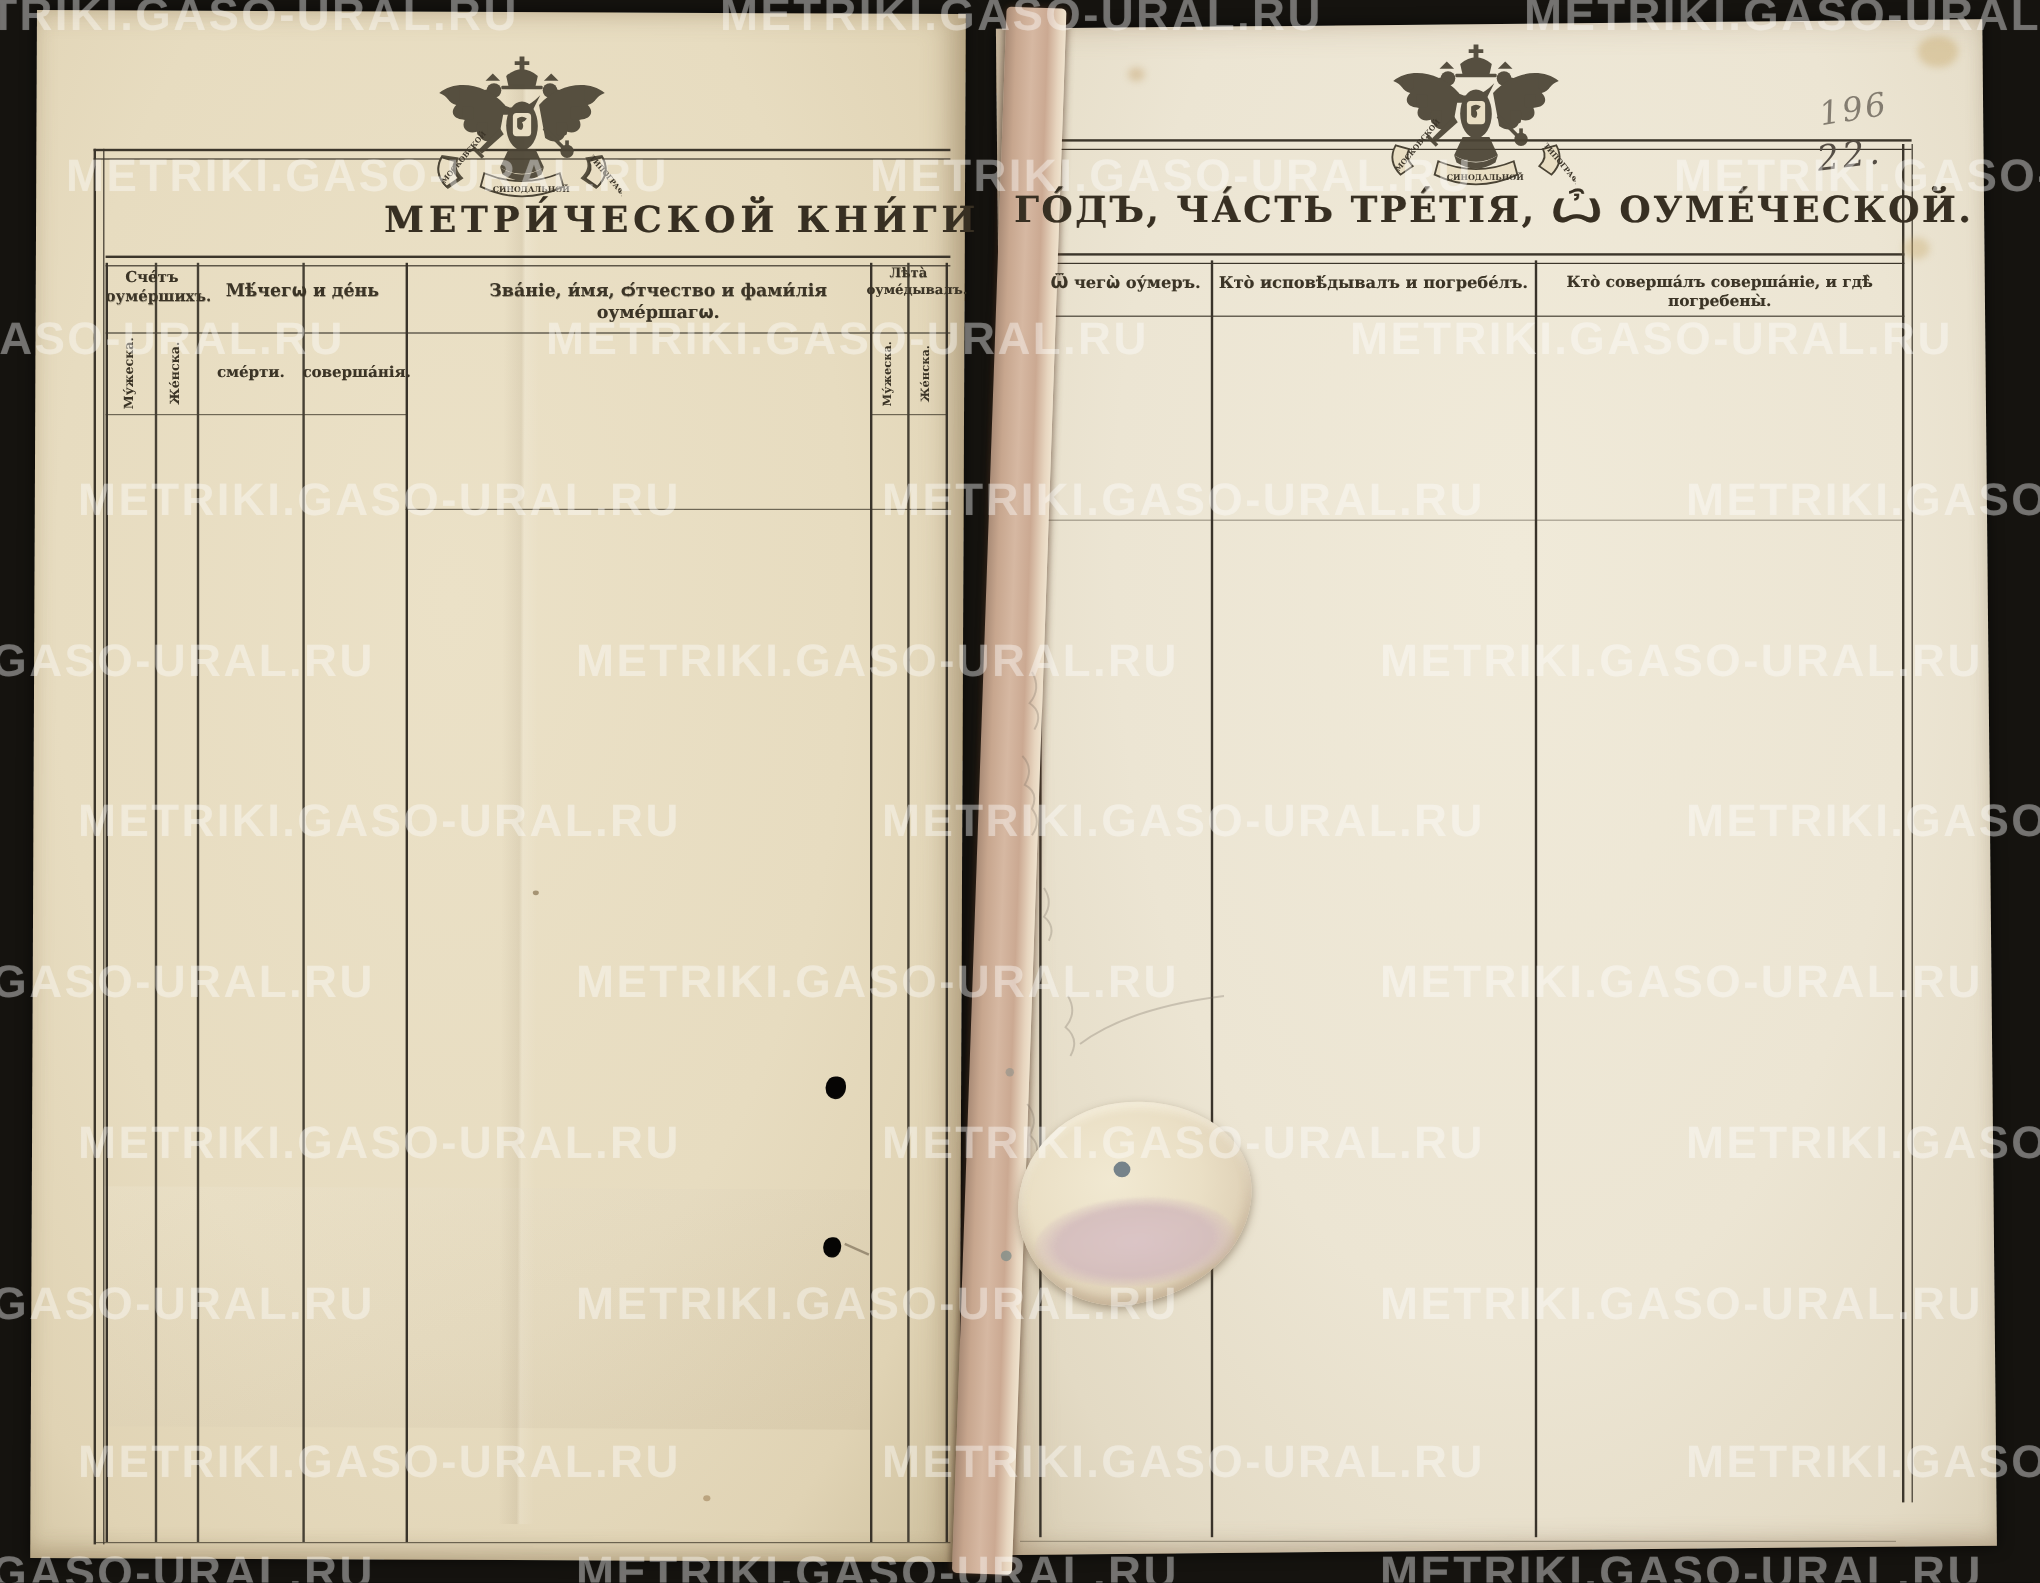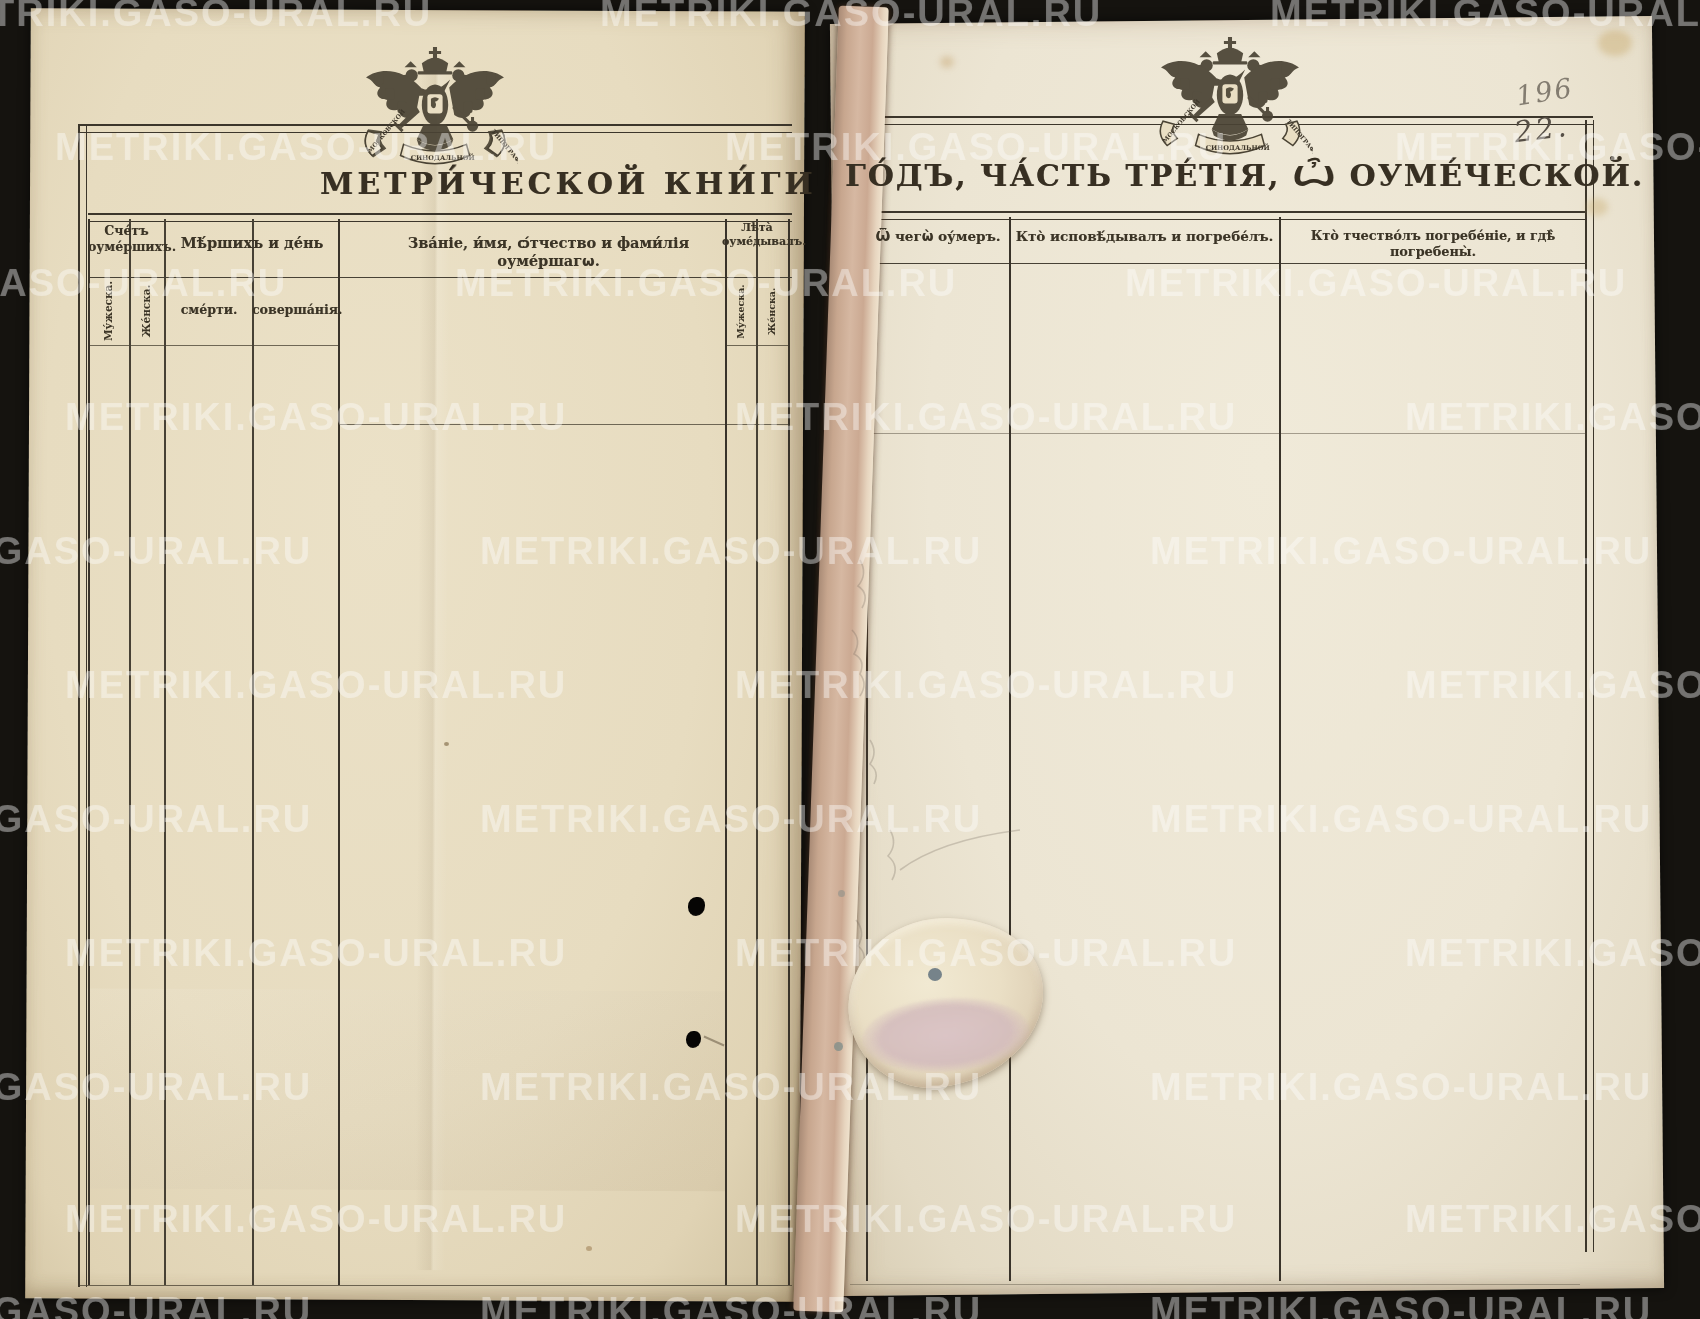--- a/index.html
+++ b/index.html
@@ -126,21 +126,21 @@
   <div class="abs vl-heavy" style="left:88px;top:219px;height:1066px;"></div>
   <div class="abs vl" style="left:129px;top:219px;height:1066px;width:1.5px;"></div>
   <div class="abs vl" style="left:164px;top:219px;height:1066px;width:1.5px;"></div>
   <div class="abs vl" style="left:252px;top:219px;height:1066px;width:1.5px;"></div>
   <div class="abs vl-heavy" style="left:338px;top:219px;height:1066px;"></div>
   <div class="abs vl-heavy" style="left:725px;top:219px;height:1066px;"></div>
   <div class="abs vl" style="left:756px;top:219px;height:1066px;width:1.5px;"></div>
   <div class="abs vl-heavy" style="left:788px;top:219px;height:1066px;"></div>
 
   <div class="abs colhead" style="left:88px;top:223px;width:77px;font-size:12.5px;">Сче́тъ оуме́ршихъ.</div>
-  <div class="abs colhead" style="left:166px;top:234px;width:172px;font-size:14.5px;">Мѣ́ршихъ и де́нь</div>
+  <div class="abs colhead" style="left:166px;top:234px;width:172px;font-size:14.5px;">Мѣ́чегѡ и де́нь</div>
   <div class="abs colhead" style="left:356px;top:234px;width:385px;font-size:14.5px;">Зва́ніе, и́мя, ѻ́тчество и фами́лія оуме́ршагѡ.</div>
   <div class="abs colhead" style="left:722px;top:221px;width:70px;font-size:11px;">Лѣта̀ оуме́дывалъ.</div>
   <div class="abs colhead" style="left:166px;top:302px;width:86px;font-size:12.5px;">сме́рти.</div>
   <div class="abs colhead" style="left:252px;top:302px;width:86px;font-size:12.5px;">соверша́нія.</div>
   <div class="abs vert" style="left:88px;top:279px;width:41px;height:64px;font-size:10.5px;">
       <span>Му́жеска.</span>
     </div>
   <div class="abs vert" style="left:129px;top:279px;width:35px;height:64px;font-size:10.5px;">
       <span>Же́нска.</span>
     </div>
@@ -189,21 +189,21 @@
     <path d="M146,84q7,13 -4,24l-10,-7q7,-7 3,-14z" class="eagle-light" stroke="#4a4334" stroke-width="1.5"></path>
     <text x="12" y="104" font-size="6" transform="rotate(-50 16 100)" class="ribbon-text">МОСКОВСКОЙ</text>
     <text x="56" y="112" font-size="6.5" class="ribbon-text">СИНОДАЛЬНОЙ</text>
     <text x="128" y="92" font-size="6" transform="rotate(50 140 96)" class="ribbon-text">ТИПОГРАФІИ</text>
   </svg>
 
   <div class="abs title" style="left:845px;top:158px;width:560px;font-size:30px;letter-spacing:2px;z-index:9;">ГО́ДЪ, ЧА́СТЬ ТРЕ́ТІЯ, Ѽ ОУМЕ́ЧЕСКОЙ.</div>
 
   <div class="abs colhead" style="left:867px;top:228px;width:142px;font-size:13.5px;z-index:9;">Ѿ чегѡ̀ оу́меръ.</div>
   <div class="abs colhead" style="left:1010px;top:228px;width:269px;font-size:13.5px;z-index:9;">Кто̀ исповѣ́дывалъ и погребе́лъ.</div>
-  <div class="abs colhead" style="left:1281px;top:228px;width:304px;font-size:12.8px;z-index:9;">Кто̀ тчество́лъ погребе́ніе, и гдѣ̀ погребены̀.</div>
+  <div class="abs colhead" style="left:1281px;top:228px;width:304px;font-size:12.8px;z-index:9;">Кто̀ соверша́лъ соверша́ніе, и гдѣ̀ погребены̀.</div>
 
   <div class="abs hand" id="pn-pencil" style="left:1516px;top:76px;z-index:30;">196</div>
   <div class="abs hand" id="pn-ink" style="left:1514px;top:112px;z-index:30;">22.</div>
 
   <div class="abs" id="seal"></div>
   <div class="abs" id="seal-pink"></div>
   <div class="abs dot-gray" style="left:928px;top:968px;width:14px;height:13px;background:#76838a;z-index:22;"></div>
   <div class="abs dot-gray" style="left:834px;top:1042px;width:9px;height:9px;background:rgba(130,142,138,.8);z-index:22;"></div>
   <div class="abs dot-gray" style="left:838px;top:890px;width:7px;height:7px;background:rgba(130,140,135,.5);z-index:22;"></div>
   <div class="abs stain" style="left:1598px;top:30px;width:34px;height:26px;background:rgba(198,165,100,.40);z-index:9;"></div>

